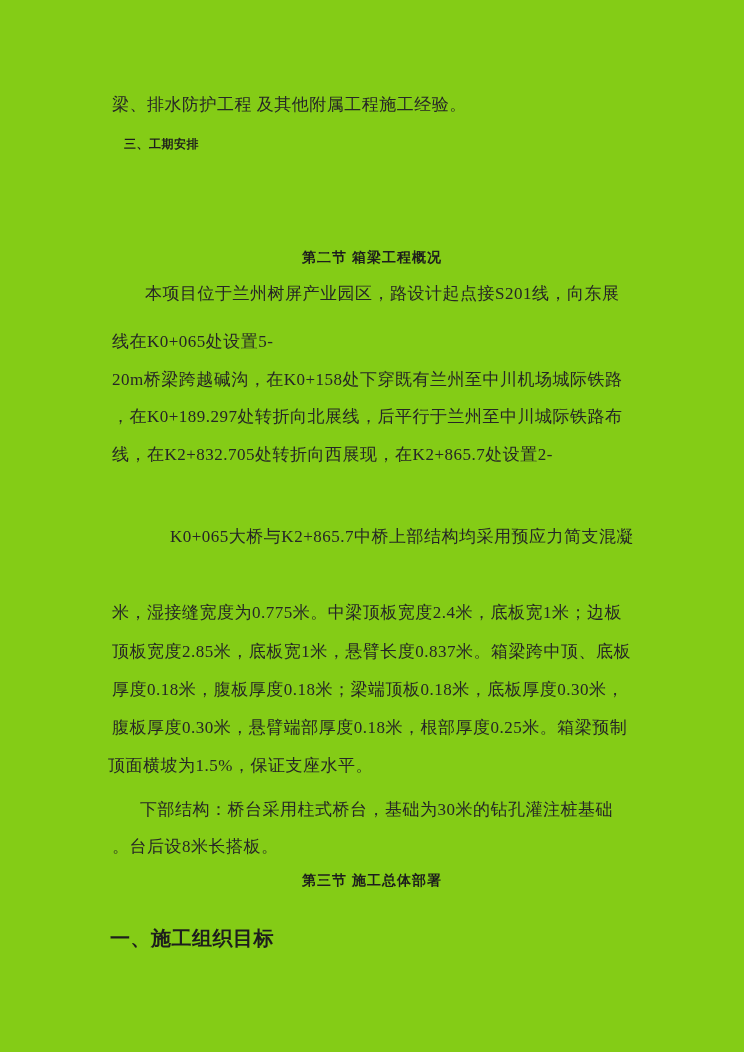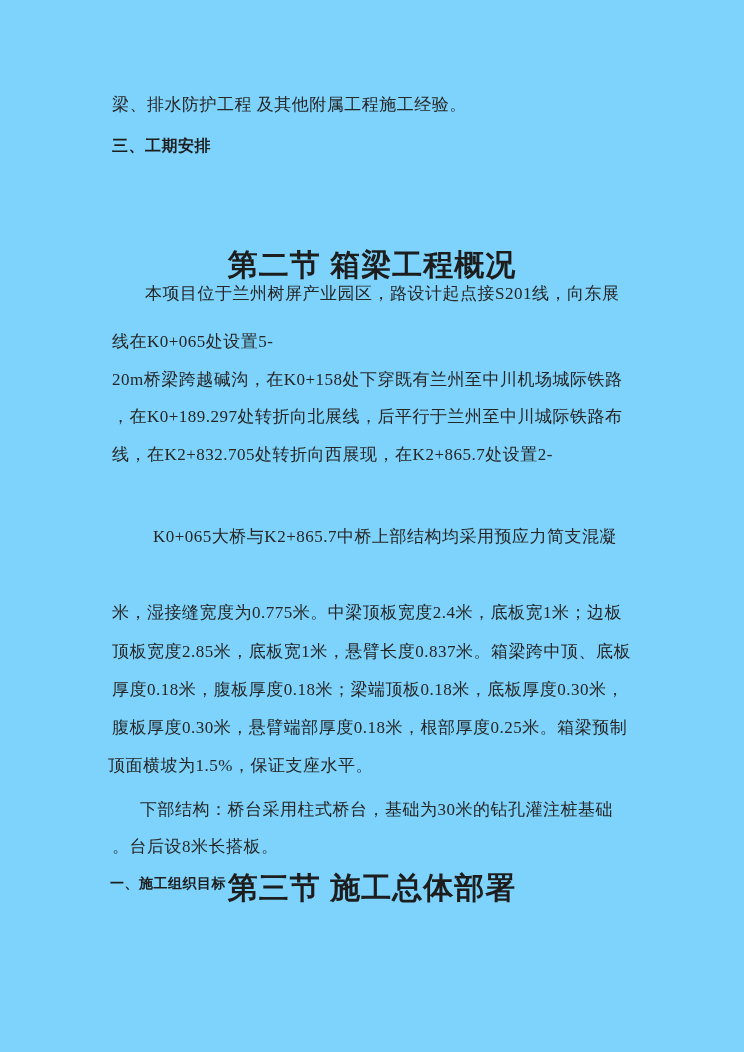--- a/index.html
+++ b/index.html
@@ -1,58 +1,58 @@
 <!DOCTYPE html>
 <html><head>
 <meta charset="utf-8">
 <style>
   html,body{margin:0;padding:0;}
   body{
     width:744px;height:1052px;background:#ffffff;
     font-family:"Liberation Serif","DejaVu Serif",serif;
     position:relative;overflow:hidden;
   }
-  .page{position:absolute;left:0;top:0;width:744px;height:1052px;background:#7dd3fc;}
+  .page{position:absolute;left:0;top:0;width:744px;height:1052px;background:#84cc16;}
   .line{
     position:absolute;
     font-size:17px;line-height:1;letter-spacing:0.5px;
     color:#262626;white-space:pre;
     font-family:"Liberation Serif","DejaVu Serif",serif;
   }
   .bold-hei{
     font-family:"Liberation Sans","DejaVu Sans",sans-serif;
     font-weight:bold;color:#1d1d1d;
   }
   .section-title{
     left:0;width:744px;text-align:center;
-    font-size:30px;letter-spacing:1px;
+    font-size:14px;letter-spacing:1px;
   }
   
   .l1 {top:96px; left:112px;}
-  .l2 {top:138px;left:112px;font-size:16px;}
+  .l2 {top:138px;left:124px;font-size:12px;}
   .l3 {top:178px;left:126px;}
   .l4 {top:216px;left:126px;}
   .l5 {top:250px;}
   .l6 {top:285px;left:145px;}
   .l7 {top:333px;left:112px;}
   .l8 {top:371px;left:112px;}
   .l9 {top:408px;left:112px;}
   .l10{top:446px;left:112px;}
   .l11{top:484px;left:112px;}
-  .l12{top:528px;left:153px;}
+  .l12{top:528px;left:170px;}
   .l13{top:566px;left:112px;}
   .l14{top:604px;left:112px;}
   .l15{top:643px;left:112px;}
   .l16{top:681px;left:112px;}
   .l17{top:719px;left:112px;text-align:center;}
   .l18{top:757px;left:108px;}
   .l19{top:801px;left:140px;}
   .l20{top:838px;left:112px;}
   .l21{top:873px;}
-  .l22{top:876px;left:110px;font-size:14px;}
+  .l22{top:928px;left:110px;font-size:20px;}
 </style>
 </head>
 <body>
 
 <div class="page">
 
   <div class="line l1">梁、排水防护工程 及其他附属工程施工经验。</div>
 
   <div class="line l2 bold-hei">三、工期安排</div>
 

